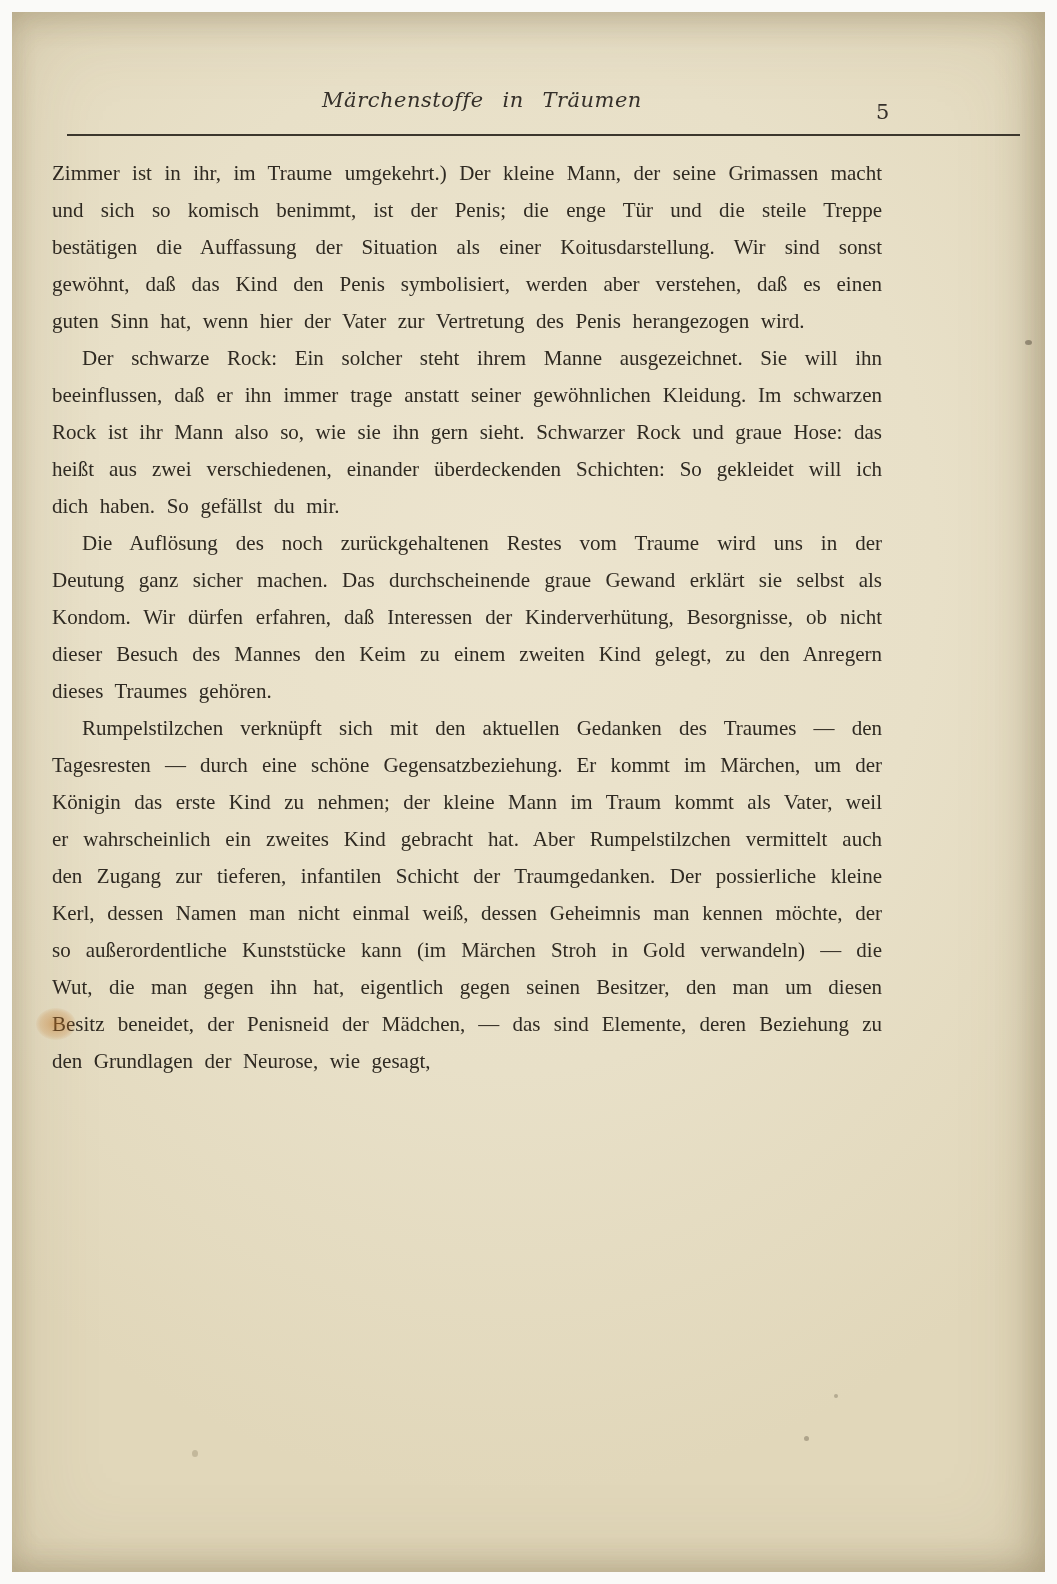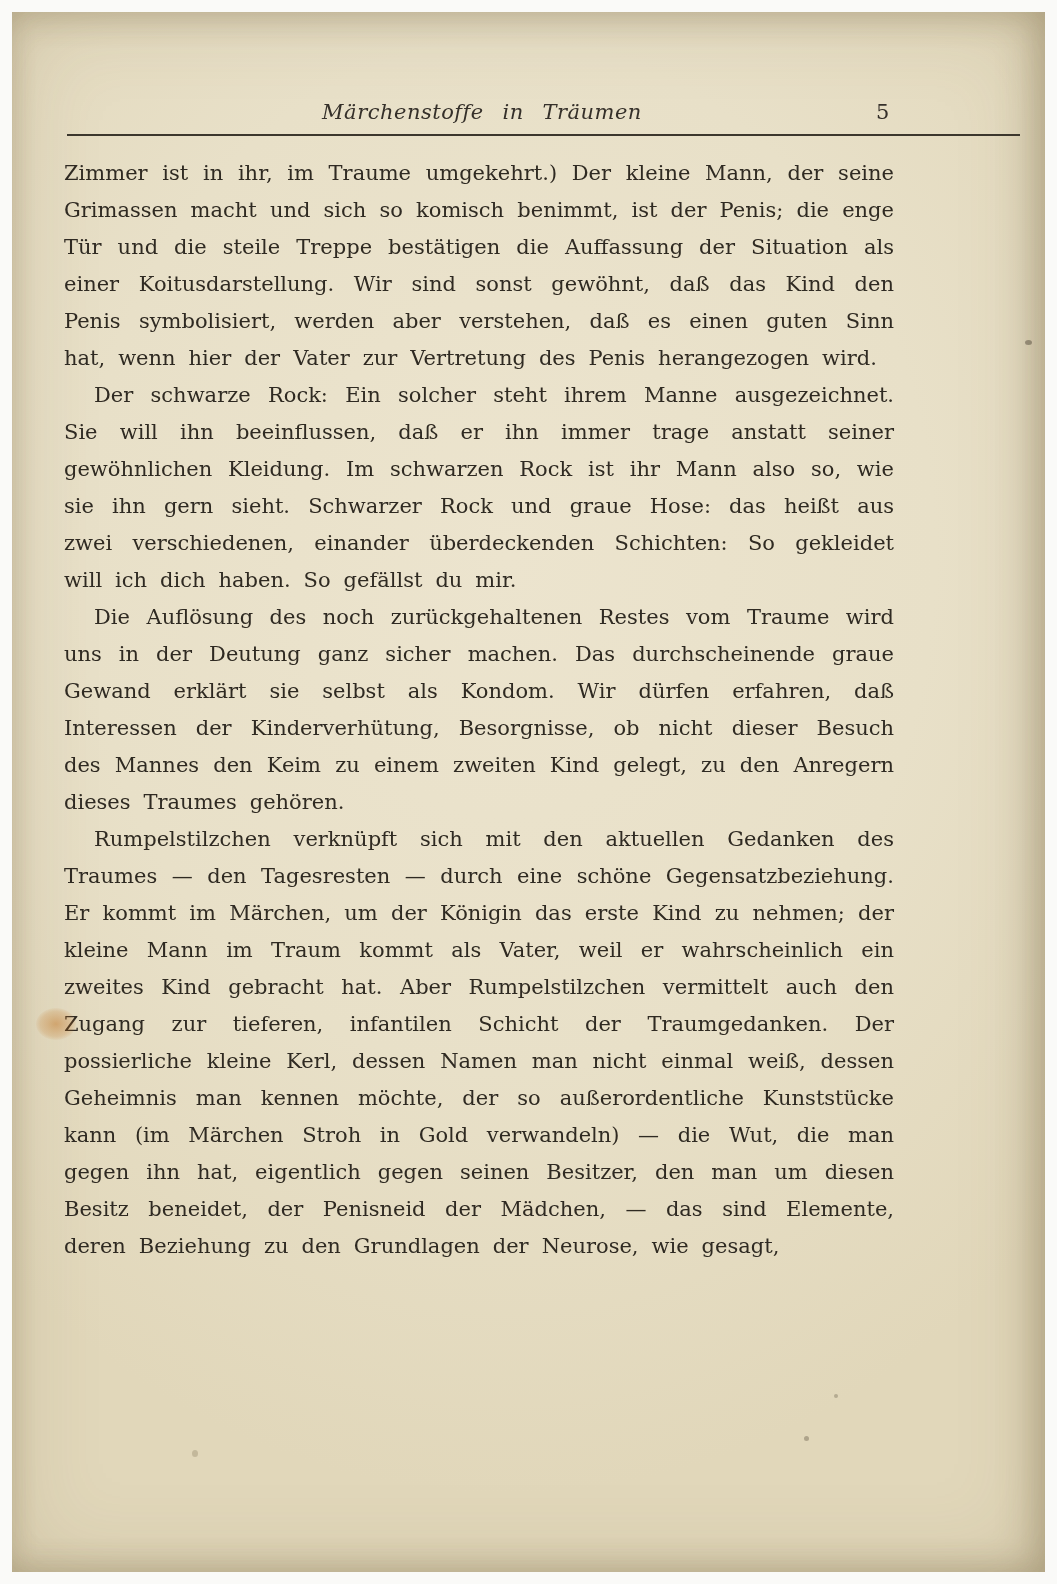--- a/index.html
+++ b/index.html
@@ -35,21 +35,21 @@
     pointer-events: none;
     box-shadow:
       inset 0 0 90px rgba(115, 95, 55, 0.18),
       inset -16px 0 34px rgba(115, 98, 62, 0.22),
       inset 0 12px 28px rgba(115, 98, 62, 0.10),
       inset 0 -10px 26px rgba(115, 98, 62, 0.12);
   }
   
   .running-head {
     position: absolute;
-    top: 88px;
+    top: 76px;
     left: 56px;
     width: 828px;
     text-align: center;
     font-style: italic;
     font-size: 21px;
     letter-spacing: 0.5px;
     word-spacing: 0.55em;
     color: #35302a;
   }
   .page-number {
@@ -66,27 +66,28 @@
     top: 122px;
     left: 55px;
     width: 953px;
     height: 0;
     border-top: 2px solid #3c372d;
   }
   
   .page-body {
     position: absolute;
     top: 143px;
-    left: 52px;
+    left: 40px;
     width: 830px;
     font-size: 21px;
     line-height: 37px;
     text-align: justify;
     word-spacing: 0.30em;
     color: #2f2a22;
+    font-family: Liberation Serif, serif;
   }
   .page-body p {
     margin: 0;
   }
   .page-body p.indent {
     text-indent: 30px;
   }
   
   .stain {
     position: absolute;

